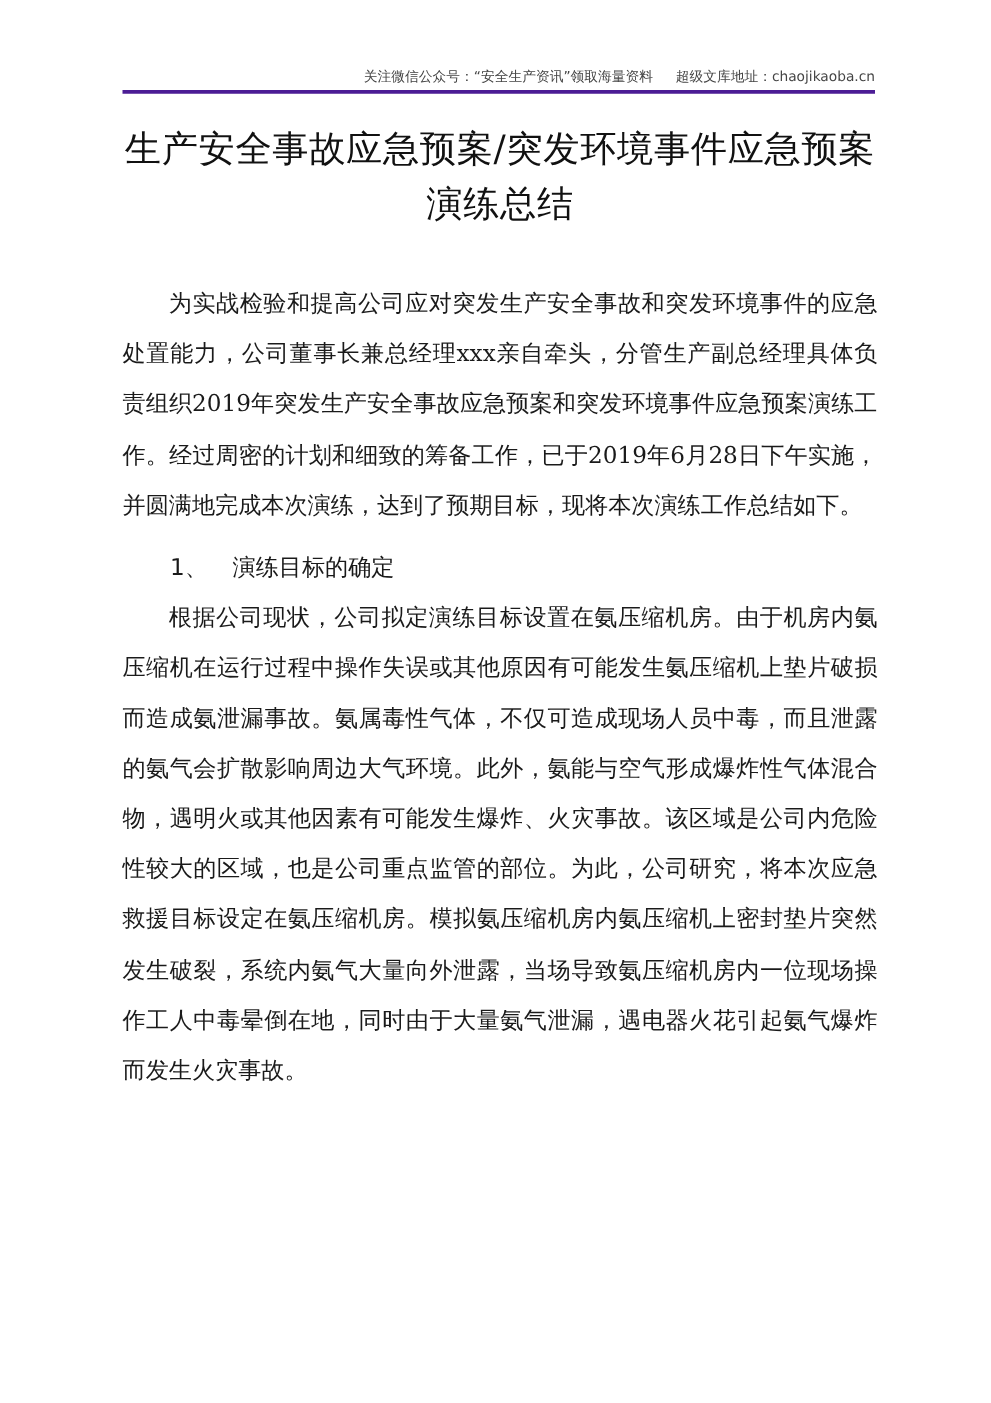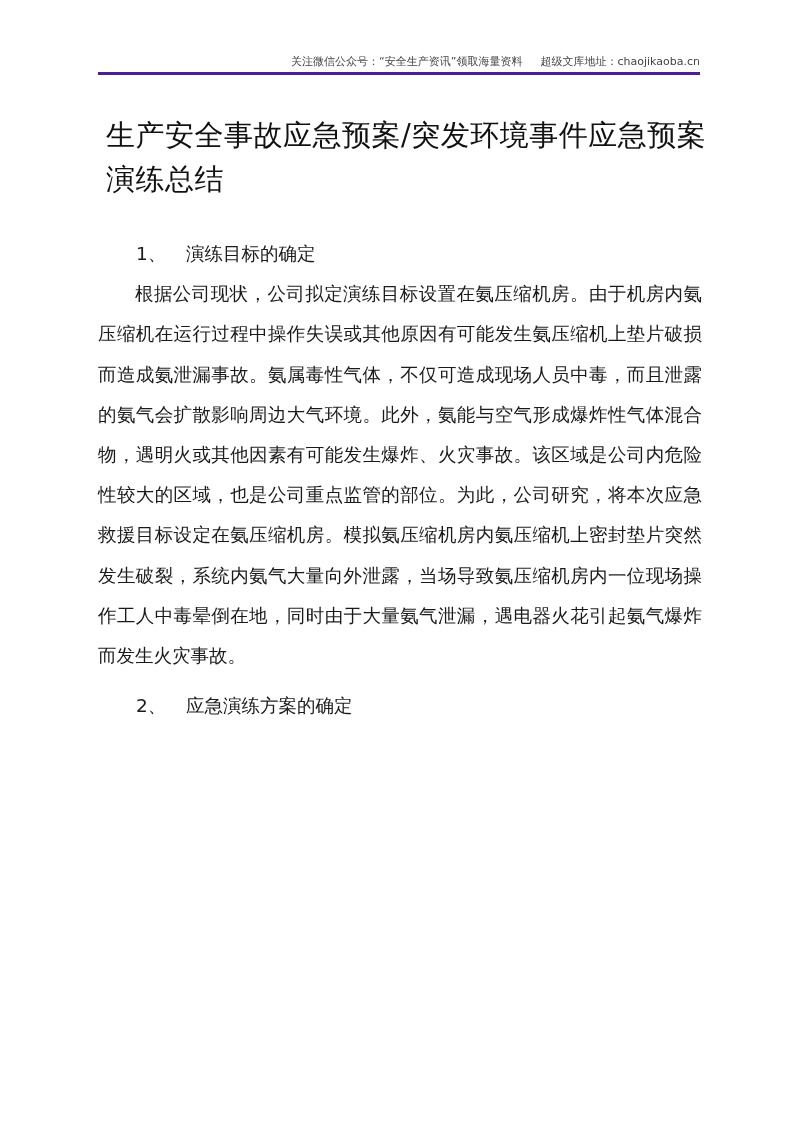--- a/index.html
+++ b/index.html
@@ -28,26 +28,27 @@
     line-height: 16px;
     color: #444;
     white-space: nowrap;
   }
   .header .gap { display: inline-block; width: 18px; }
   .title {
     position: absolute;
     left: 90px;
     top: 97px;
     width: 620px;
+    text-align: center;
     font-size: 29px;
     line-height: 44px;
     font-weight: normal;
     color: #111;
     letter-spacing: 0.5px;
-    margin: 16px;
+    margin: 0;
   }
   .body {
     position: absolute;
     left: 98px;
     top: 224px;
     width: 604px;
     font-size: 18.5px;
     line-height: 40.2px;
     text-align: justify;
     text-justify: inter-character;
@@ -74,22 +75,20 @@
 <div class="header">
   <span>关注微信公众号：“安全生产资讯”领取海量资料</span><span class="gap"></span><span>超级文库地址：chaojikaoba.cn</span>
 </div>
 
 <h1 class="title">
   <span>生产安全事故应急预案/突发环境事件应急预案</span><br>
   <span>演练总结</span>
 </h1>
 
 <div class="body">
+  <p class="indent">为实战检验和提高公司应对突发生产安全事故和突发环境事件的应急处置能力，公司董事长兼总经理xxx亲自牵头，分管生产副总经理具体负责组织2019年突发生产安全事故应急预案和突发环境事件应急预案演练工作。经过周密的计划和细致的筹备工作，已于2019年6月28日下午实施，并圆满地完成本次演练，达到了预期目标，现将本次演练工作总结如下。</p>
   <div class="spacer"></div>
   <p class="heading">
     <span class="num sans-num">1、</span><span>演练目标的确定</span>
   </p>
   <p class="indent">根据公司现状，公司拟定演练目标设置在氨压缩机房。由于机房内氨压缩机在运行过程中操作失误或其他原因有可能发生氨压缩机上垫片破损而造成氨泄漏事故。氨属毒性气体，不仅可造成现场人员中毒，而且泄露的氨气会扩散影响周边大气环境。此外，氨能与空气形成爆炸性气体混合物，遇明火或其他因素有可能发生爆炸、火灾事故。该区域是公司内危险性较大的区域，也是公司重点监管的部位。为此，公司研究，将本次应急救援目标设定在氨压缩机房。模拟氨压缩机房内氨压缩机上密封垫片突然发生破裂，系统内氨气大量向外泄露，当场导致氨压缩机房内一位现场操作工人中毒晕倒在地，同时由于大量氨气泄漏，遇电器火花引起氨气爆炸而发生火灾事故。</p>
   <div class="spacer"></div>
-  <p class="heading">
-    <span class="num sans-num">2、</span><span>应急演练方案的确定</span>
-  </p>
 </div>
 
 </body></html>

